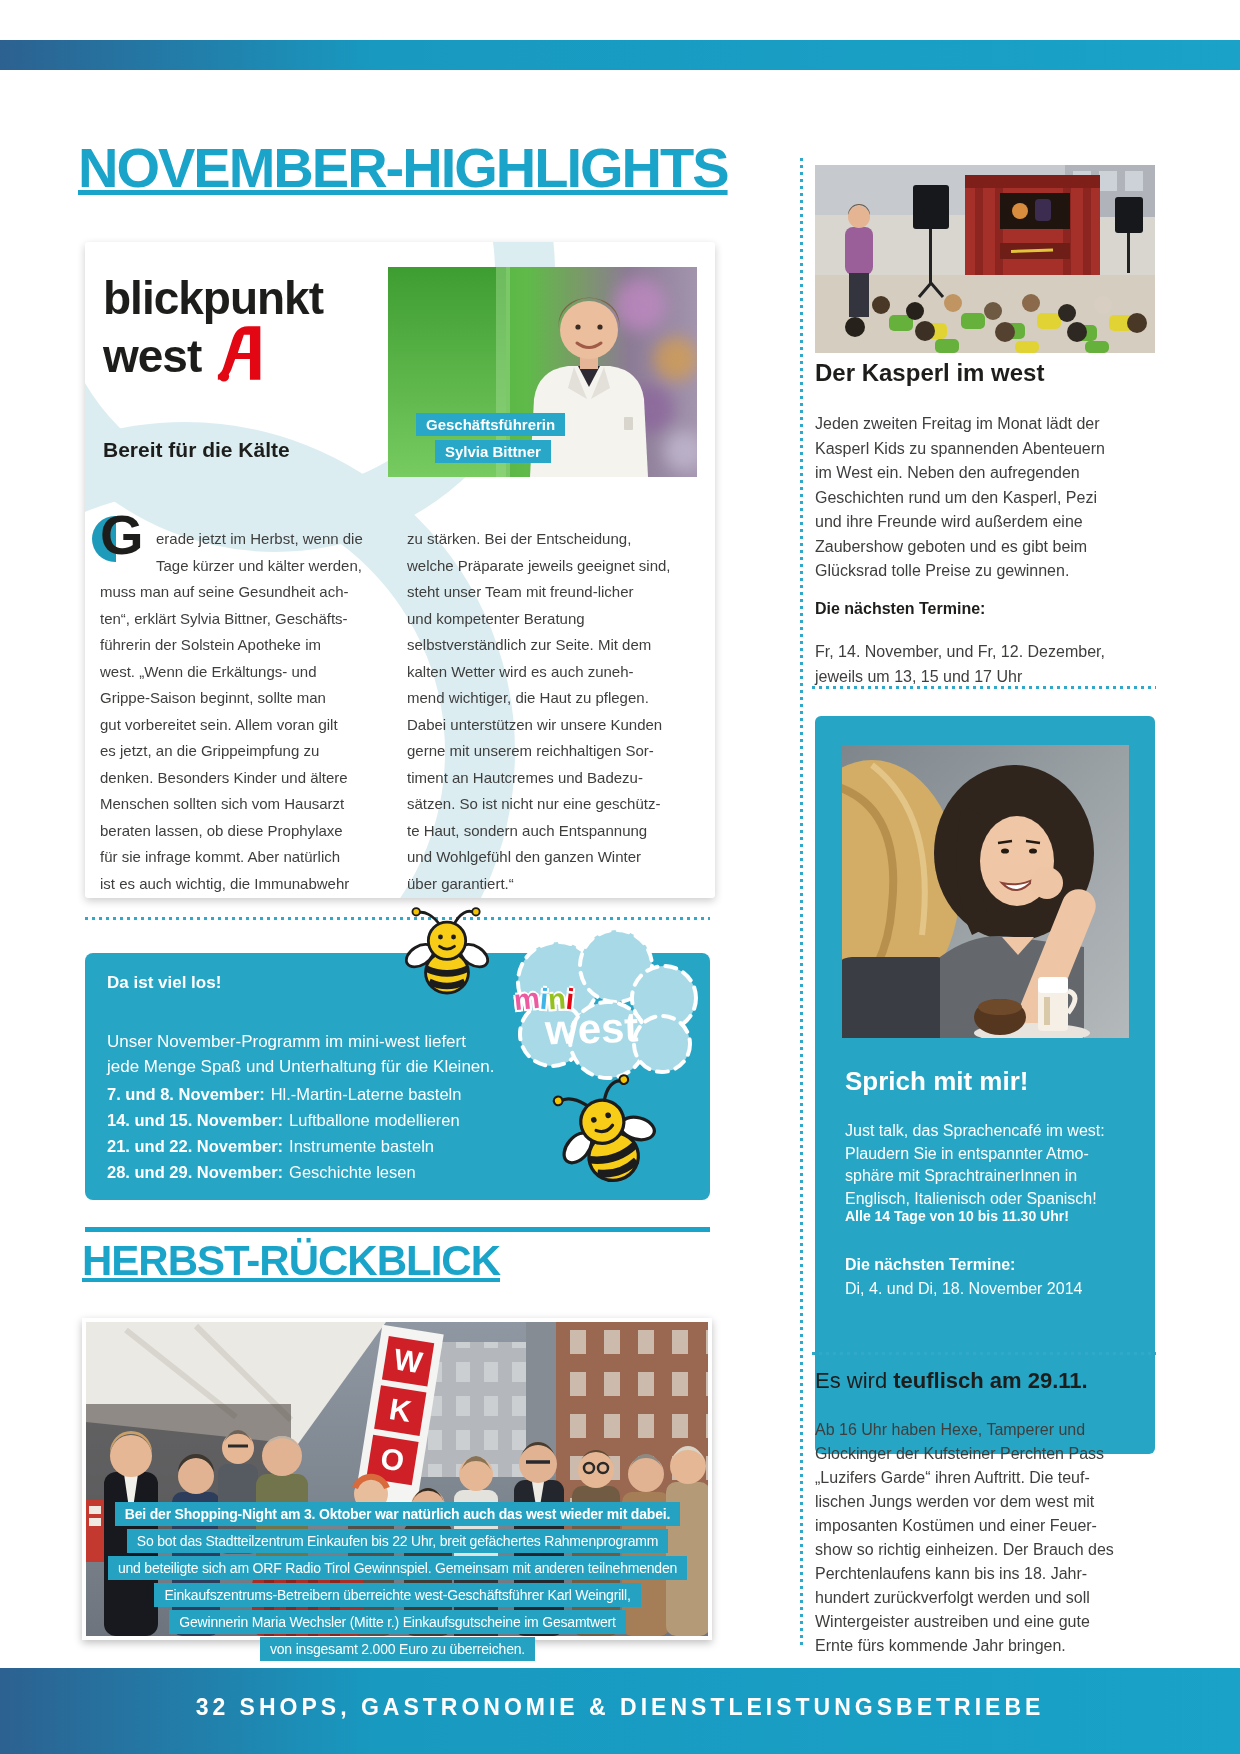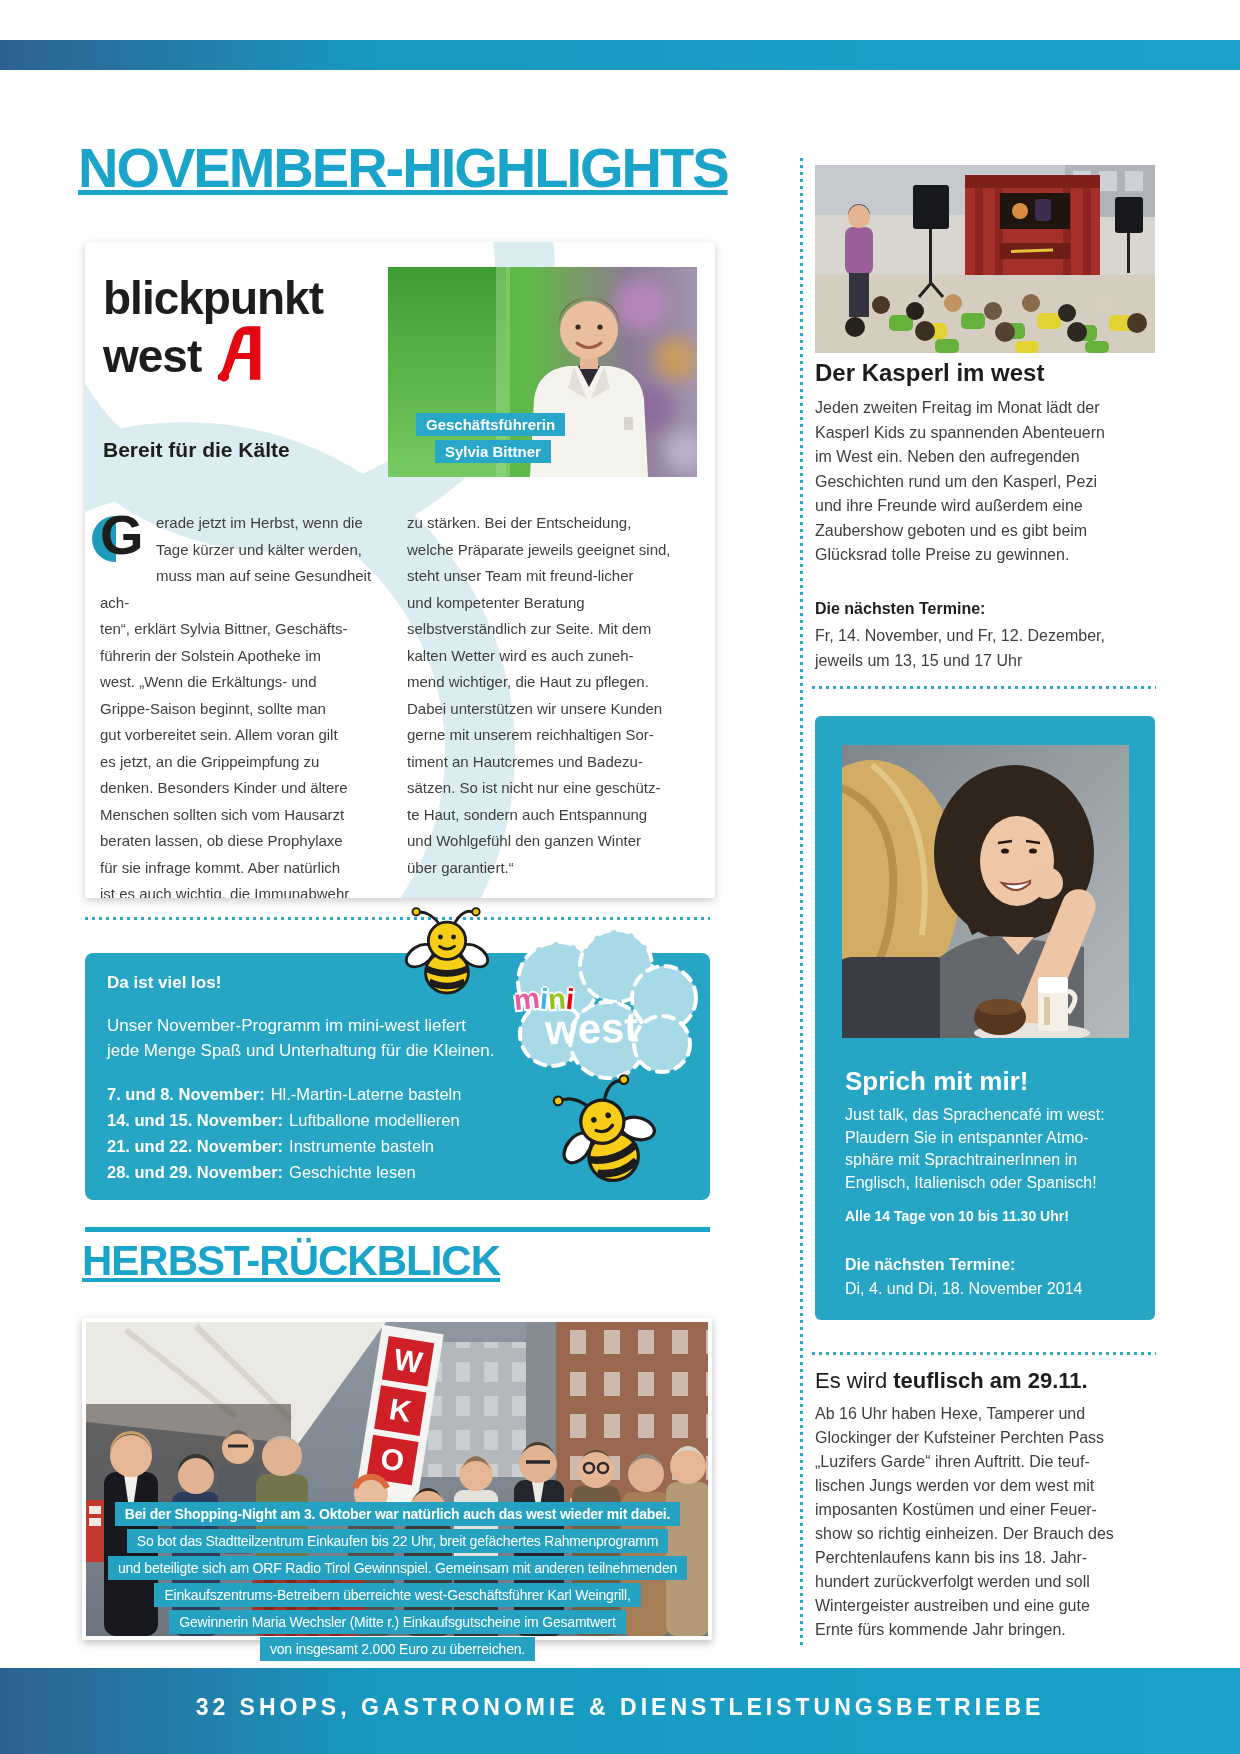--- a/index.html
+++ b/index.html
@@ -1,19 +1,19 @@
 <!DOCTYPE html>
 <html><head>
 <meta charset="utf-8">
 <style>
   html,body{margin:0;padding:0;background:#e9e9e9;}
   .page{position:relative;width:1240px;height:1754px;background:#fff;margin:0 auto;
         font-family:"Liberation Sans",sans-serif;color:#3e3e3d;overflow:hidden;}
   .abs{position:absolute;}
-  .pre{white-space:pre-line;}
+  .pre{white-space:pre-line;margin-top:16px;}
   .b{font-weight:bold;}
   
   .bar{position:absolute;left:0;width:1240px;background:linear-gradient(90deg,#2C6191 0%,#1899C0 30%,#1AA2C8 100%);}
   .brand{position:absolute;left:75px;top:43px;color:#fff;font-size:21px;font-weight:bold;}
   
   .bigtitle{position:absolute;color:#1BA4C9;font-weight:bold;letter-spacing:-2px;line-height:1;text-decoration:underline;}
   
   .hdots{position:absolute;height:3px;background-image:repeating-linear-gradient(90deg,#2FA8C9 0 3px,transparent 3px 7px);}
   .vdots{position:absolute;width:3px;background-image:repeating-linear-gradient(180deg,#2FA8C9 0 3px,transparent 3px 7px);}
   
@@ -220,21 +220,21 @@
 Geschichten rund um den Kasperl, Pezi
 und ihre Freunde wird außerdem eine
 Zaubershow geboten und es gibt beim
 Glücksrad tolle Preise zu gewinnen.</div>
   <div class="abs sidelabel" style="left:815px;top:600px;">Die nächsten Termine:</div>
   <div class="abs sidebody pre" style="left:815px;top:624px;width:350px;">Fr, 14. November, und Fr, 12. Dezember,
 jeweils um 13, 15 und 17 Uhr</div>
 
   <div class="hdots" style="left:812px;top:686px;width:344px;"></div>
 
-  <div class="tealcard" style="left:815px;top:716px;width:340px;height:604px;">
+  <div class="tealcard" style="left:815px;top:716px;width:340px;height:738px;">
     <div class="abs" style="left:27px;top:29px;width:287px;height:293px;">
       <svg width="287" height="293" viewBox="0 0 287 293">
         <defs>
           <linearGradient id="g3" x1="0" y1="0" x2="1" y2="1">
             <stop offset="0" stop-color="#7E868C"></stop>
               <stop offset=".5" stop-color="#9AA1A5"></stop>
               <stop offset="1" stop-color="#B4B9BB"></stop>
           </linearGradient>
         </defs>
         <rect width="287" height="293" fill="url(#g3)"></rect>

